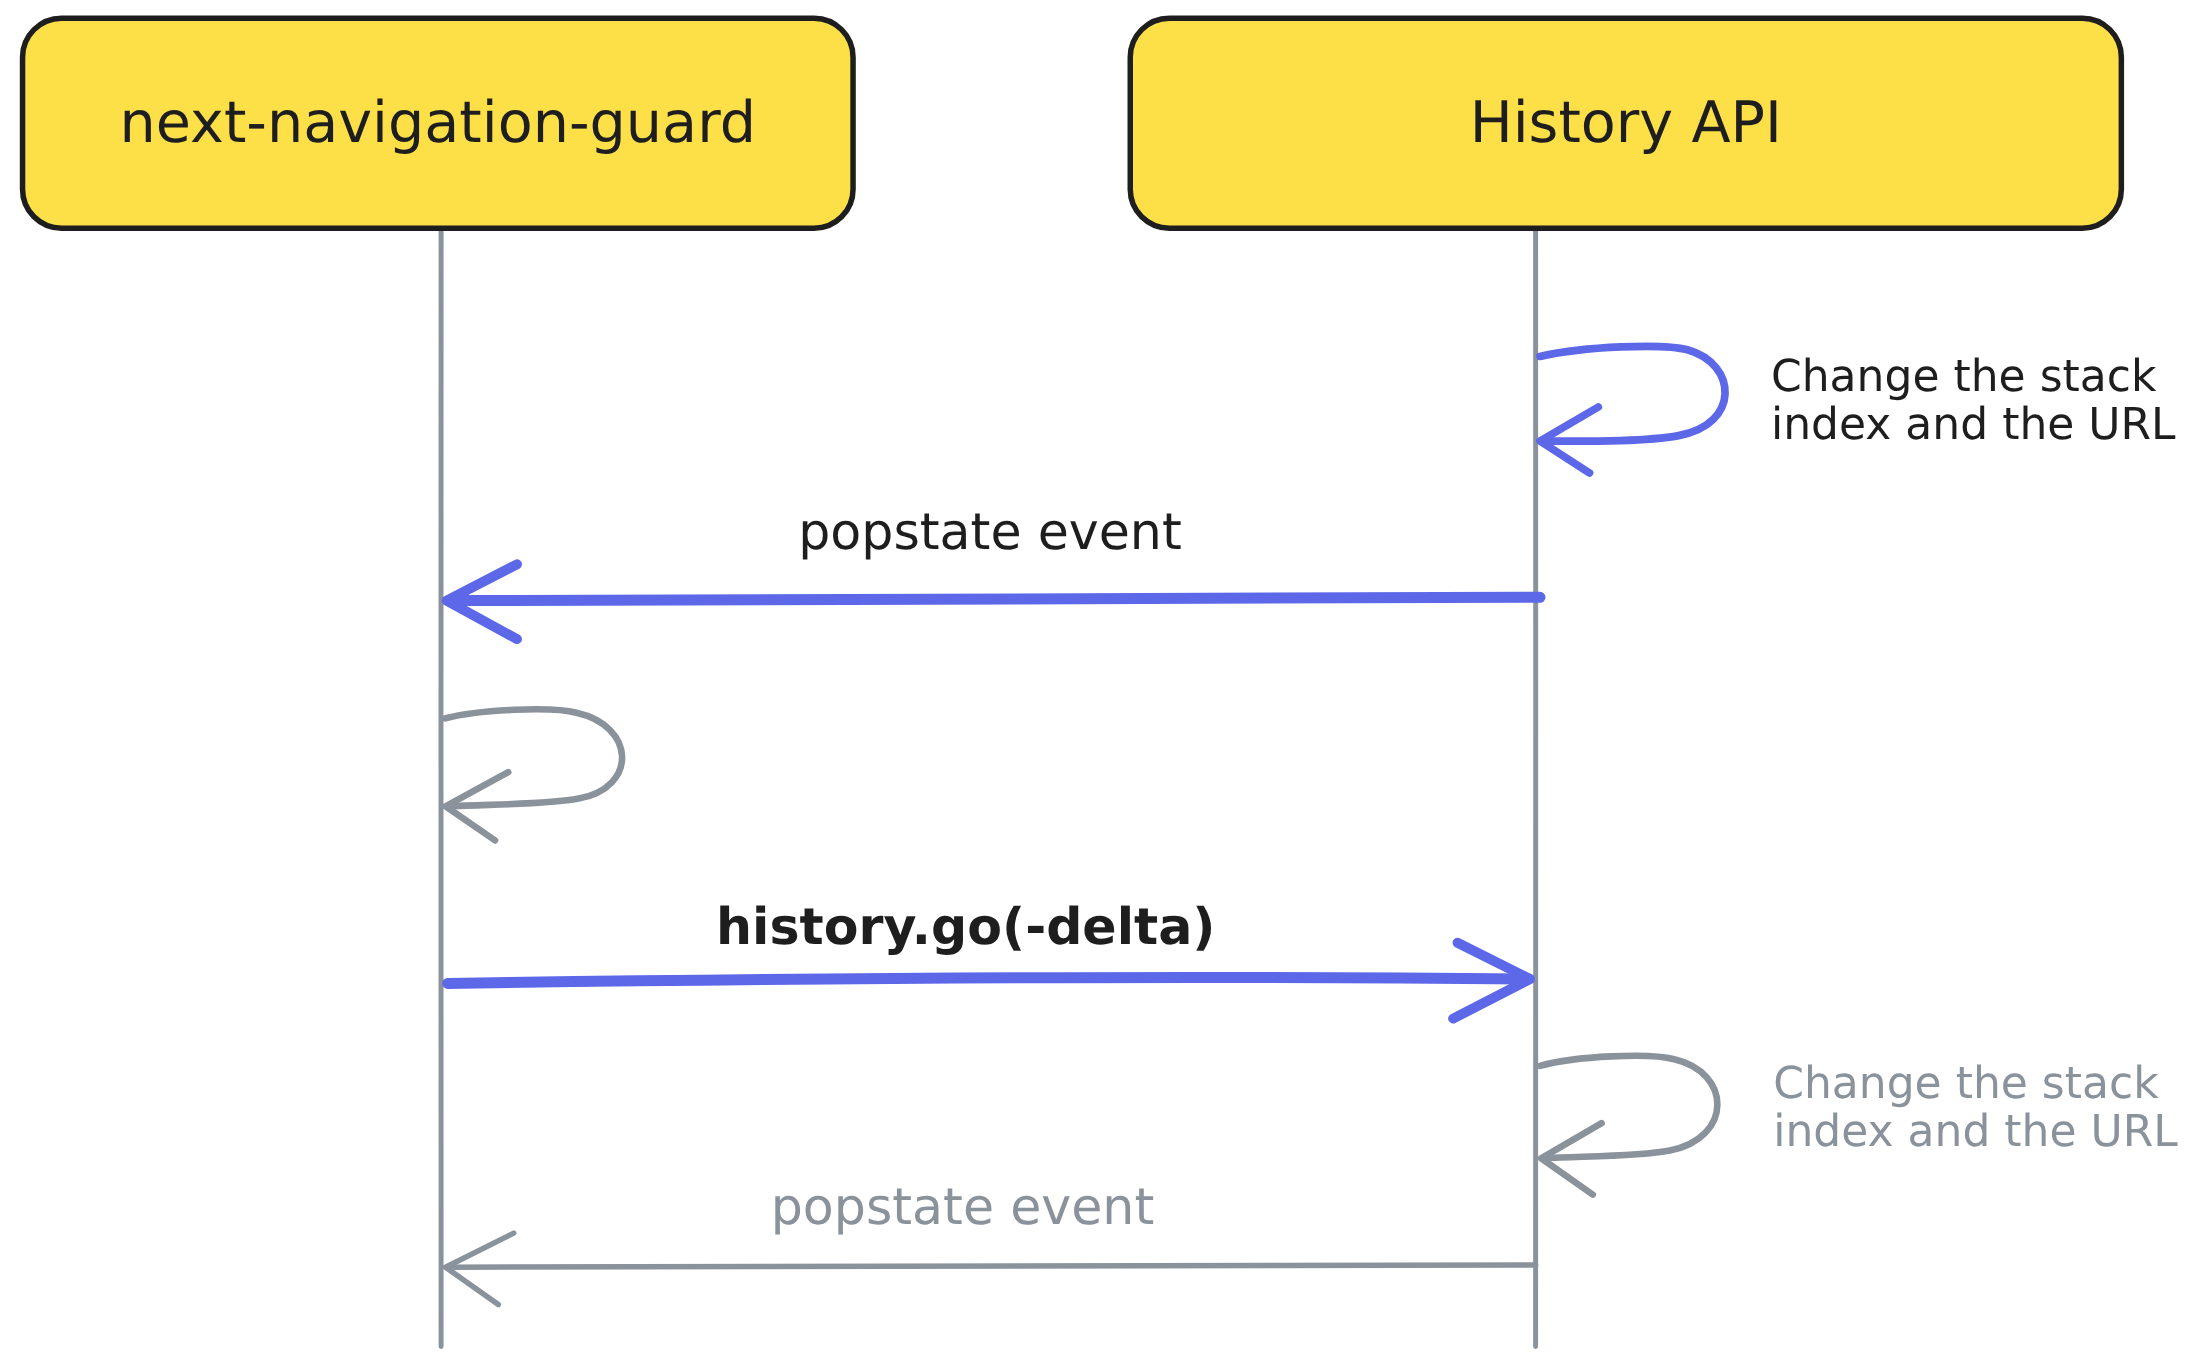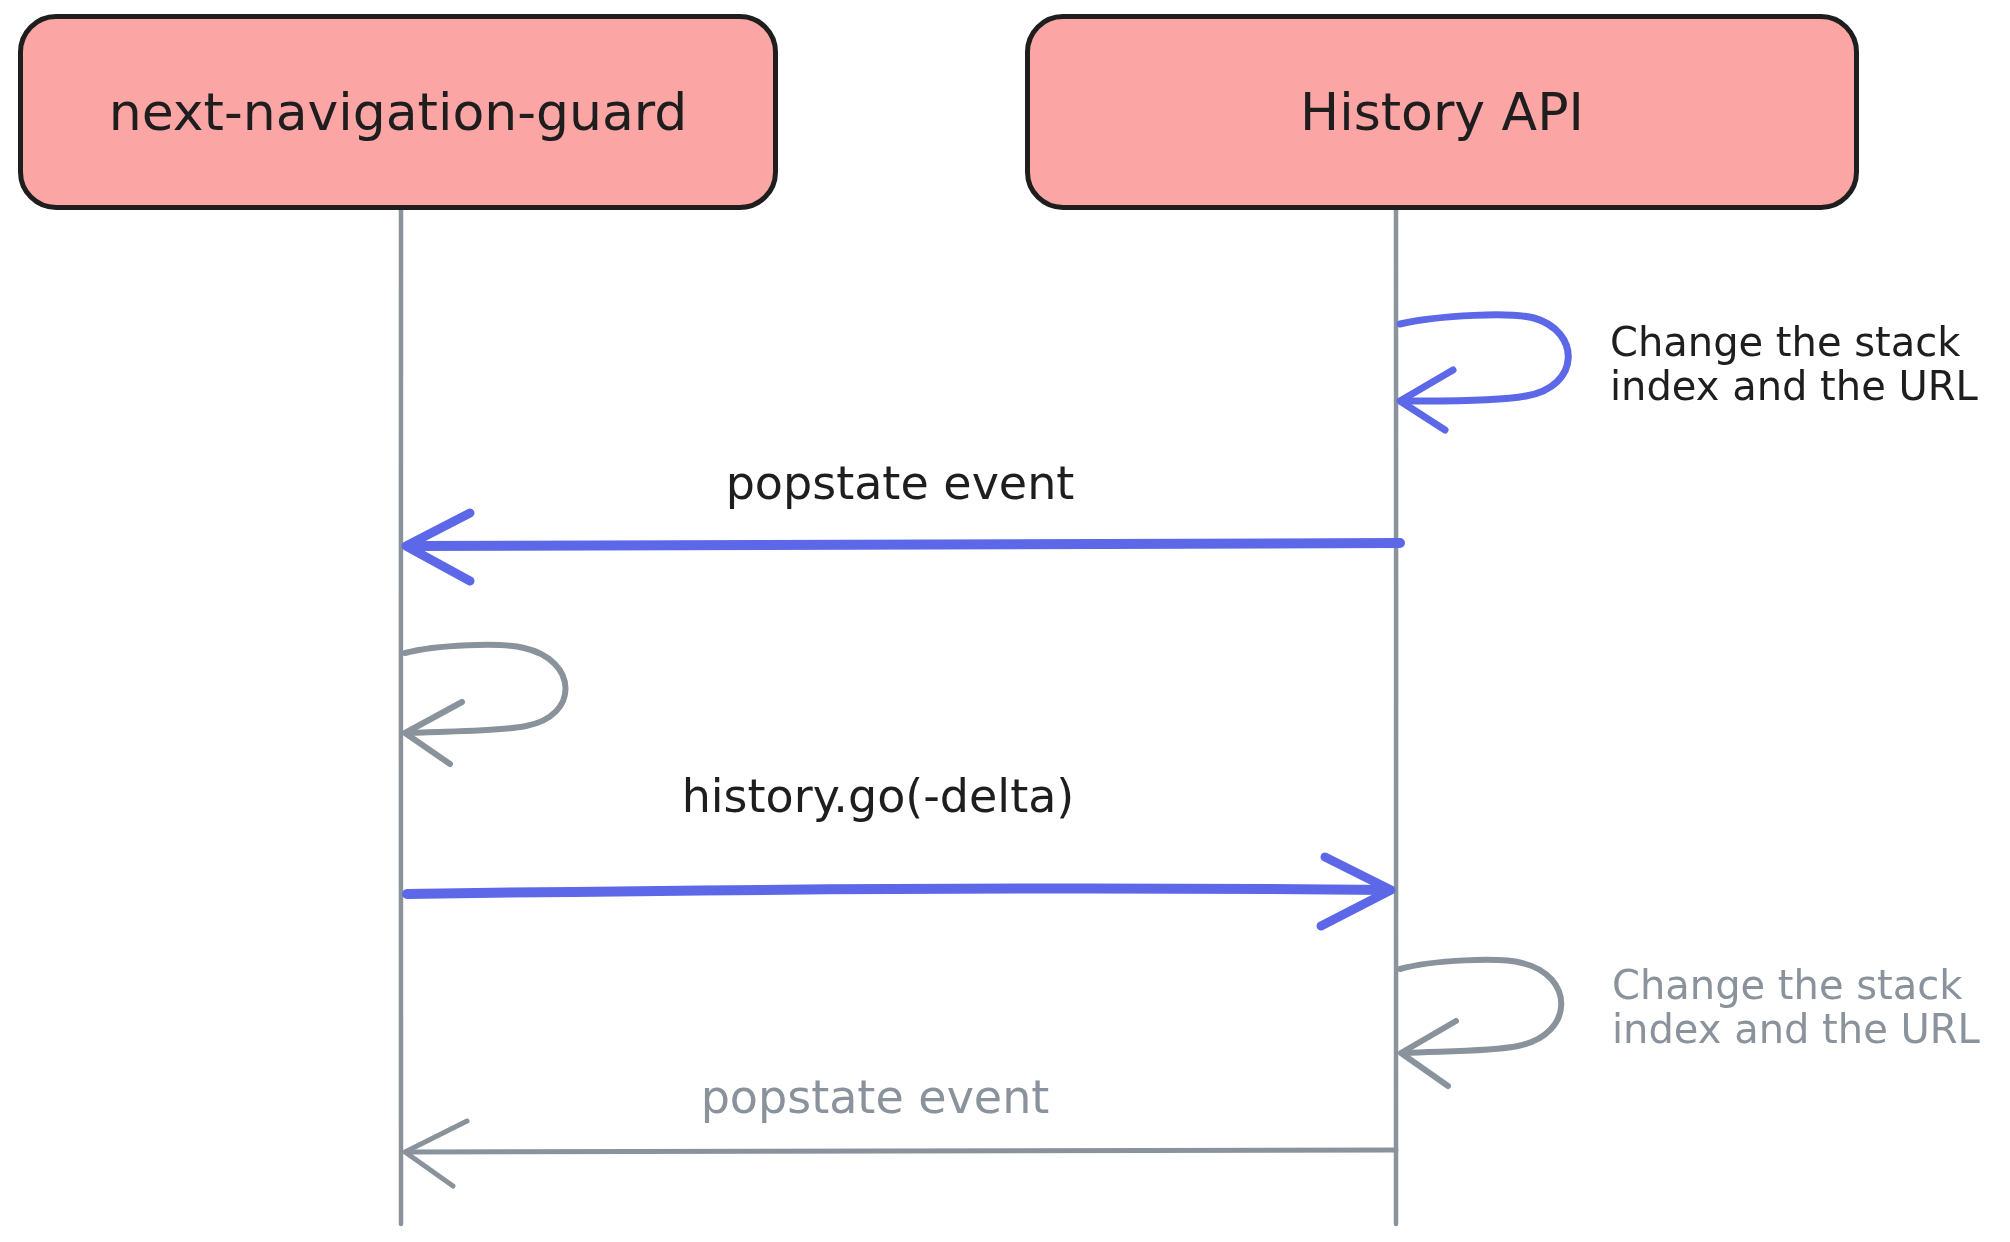--- a/index.html
+++ b/index.html
@@ -19,30 +19,30 @@
     position: absolute;
     left: 0; top: 0;
     width: 2010px;
     height: 1242px;
   }
   .actor {
     position: absolute;
     box-sizing: border-box;
     border: 5px solid var(--color-black, #1e1e1e);
     border-radius: 38px;
-    background: #fca5a5;
+    background: #fde047;
     display: flex;
     align-items: center;
     justify-content: center;
     font-size: 52px;
     color: var(--color-black, #1e1e1e);
     white-space: nowrap;
   }
   .actor-guard   { left: 18px;   top: 14px; width: 760px; height: 196px; }
-  .actor-history { left: 1025px; top: 14px; width: 834px; height: 196px; }
+  .actor-history { left: 1025px; top: 14px; width: 906px; height: 196px; }
 
   .label {
     position: absolute;
     white-space: nowrap;
   }
   .label.black { color: var(--color-black, #1e1e1e); }
   .label.gray  { color: var(--color-gray, #8a929b); }
   .msg-label {
     font-size: 46px;
     line-height: 48px;
@@ -108,21 +108,21 @@
   </div>
 
   <div class="label annotation black" style="left:1600px; top:320px;">
     <div>Change the stack</div>
     <div>index and the URL</div>
   </div>
 
   <div class="label msg-label black" style="left:620px; top:459px;">popstate event</div>
 
 
-  <div class="label msg-label black" style="left:598px; top:772px;">history.go(-delta)</div>
+  <div class="label msg-label black" style="left:598px; top:818px;font-weight:bold;">history.go(-delta)</div>
 
   <div class="label annotation gray" style="left:1602px; top:963px;">
     <div>Change the stack</div>
     <div>index and the URL</div>
   </div>
 
   <div class="label msg-label gray" style="left:595px; top:1073px;">popstate event</div>
 
 </div>
 

